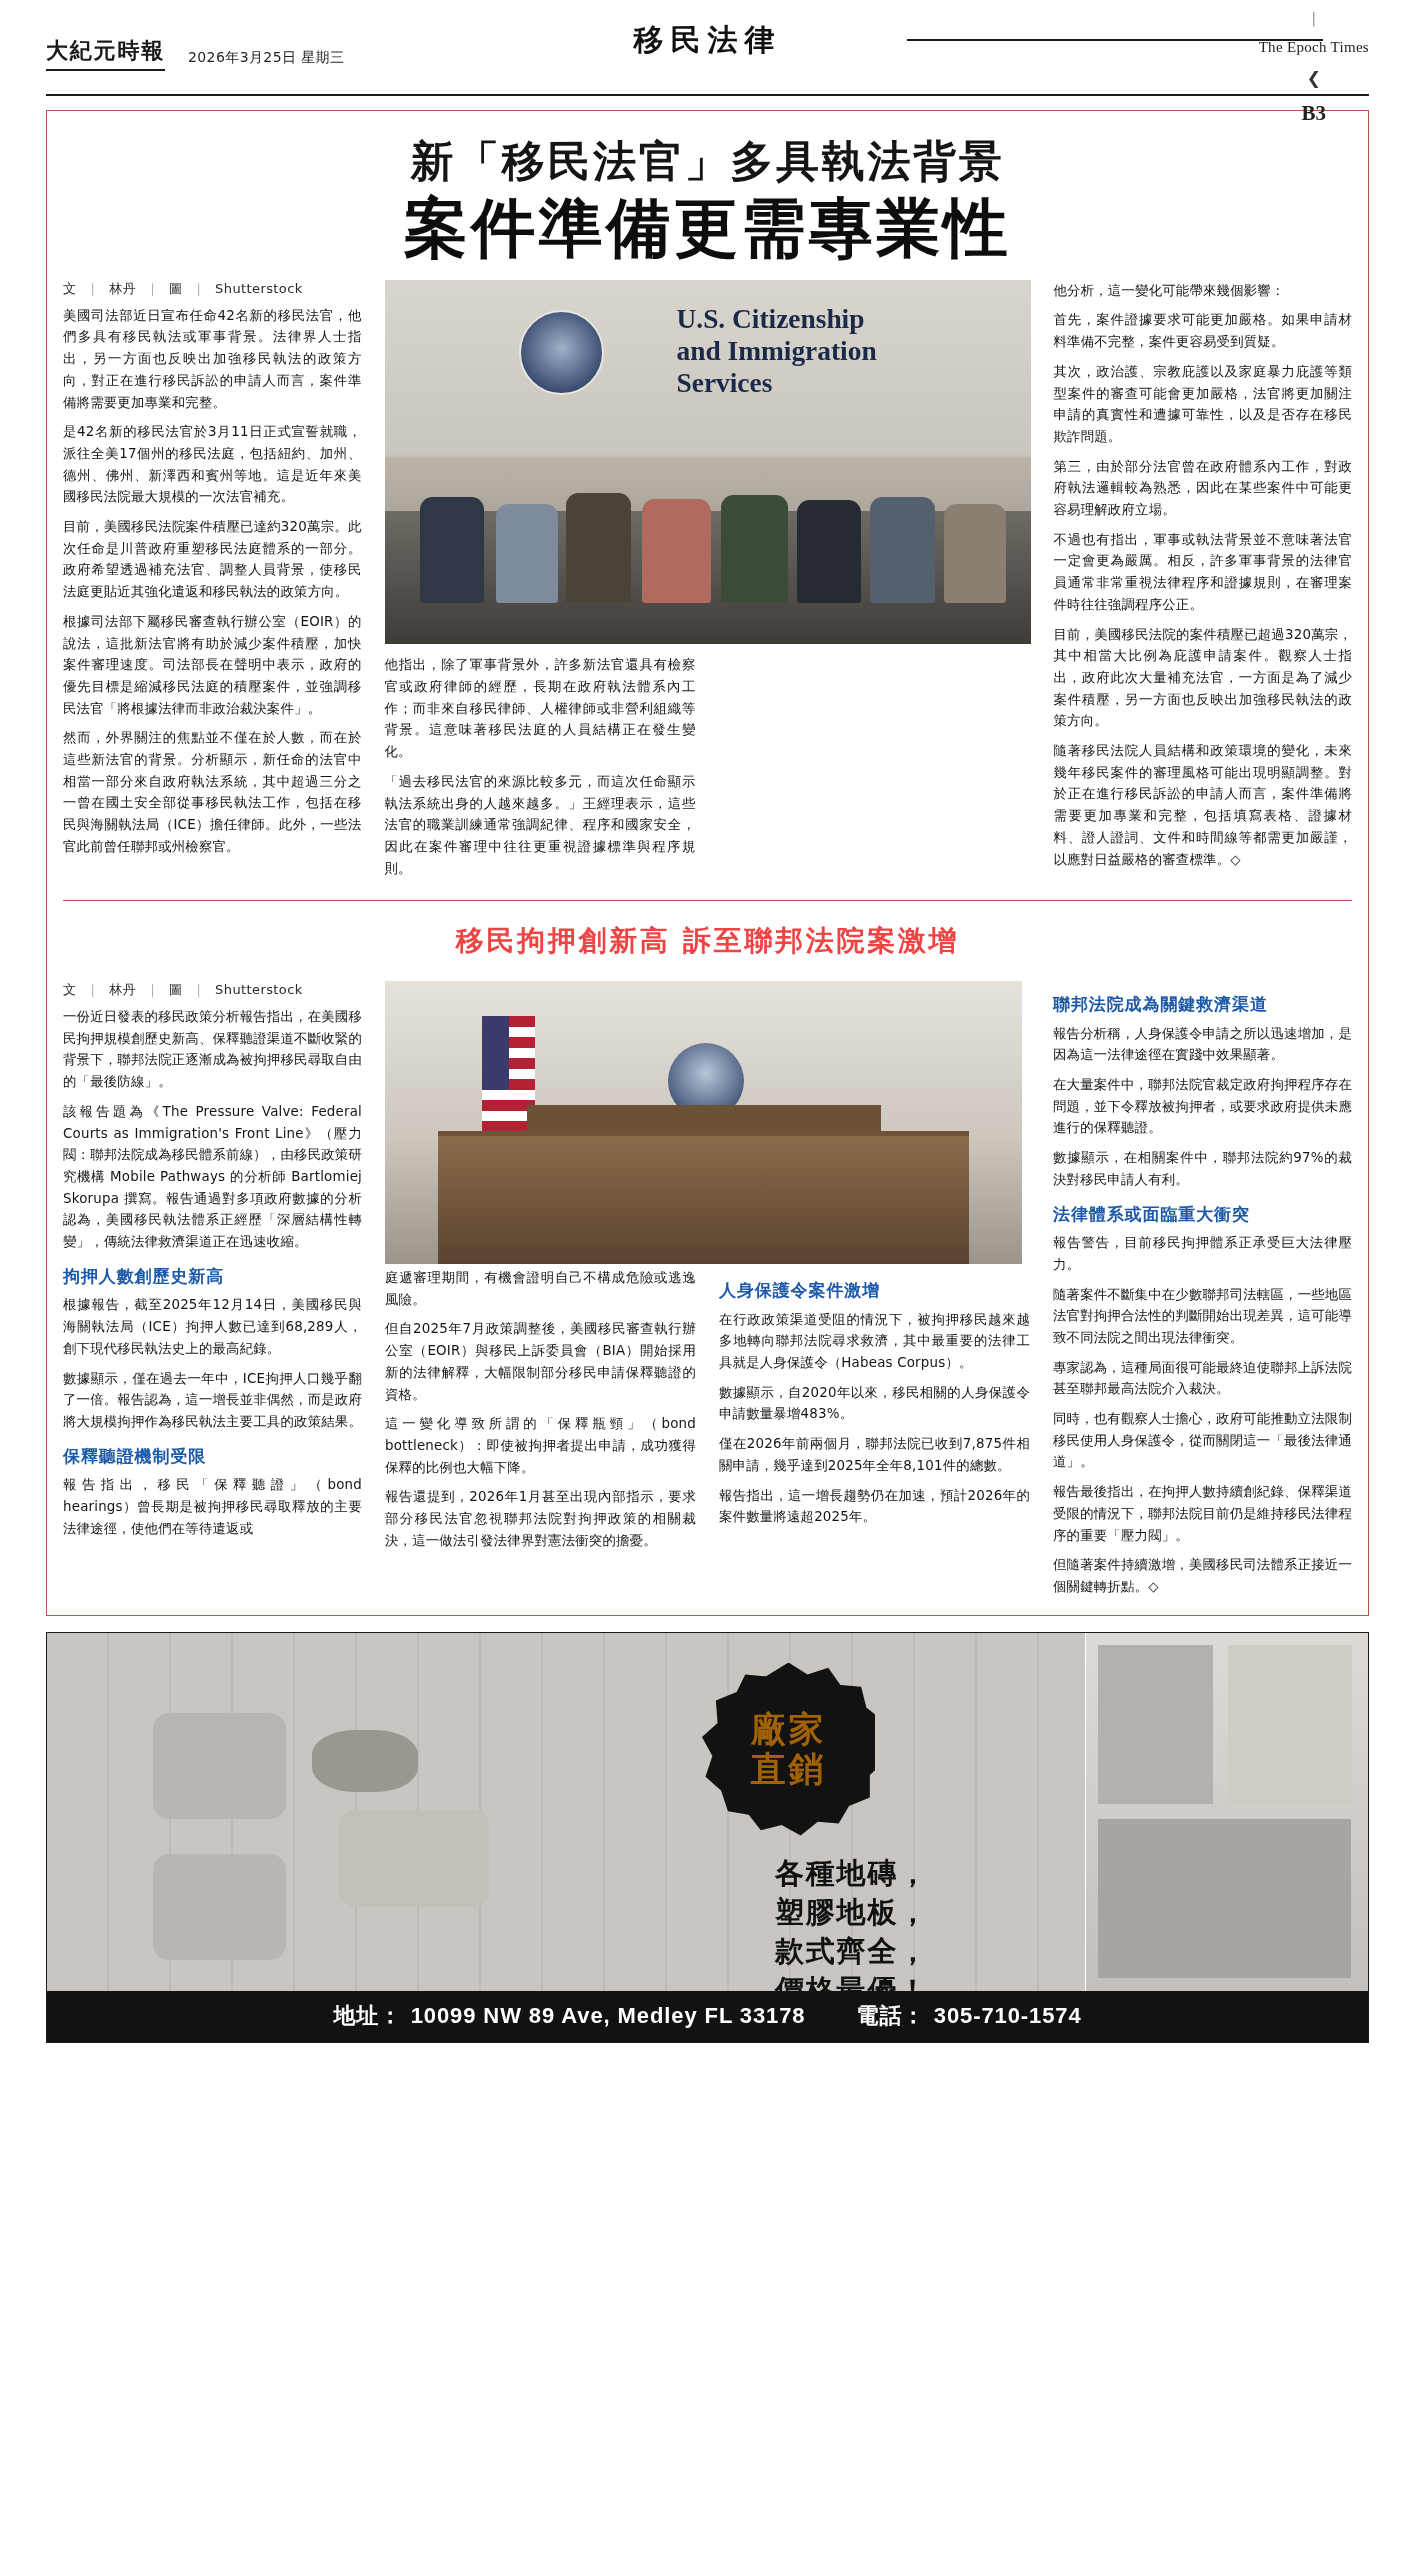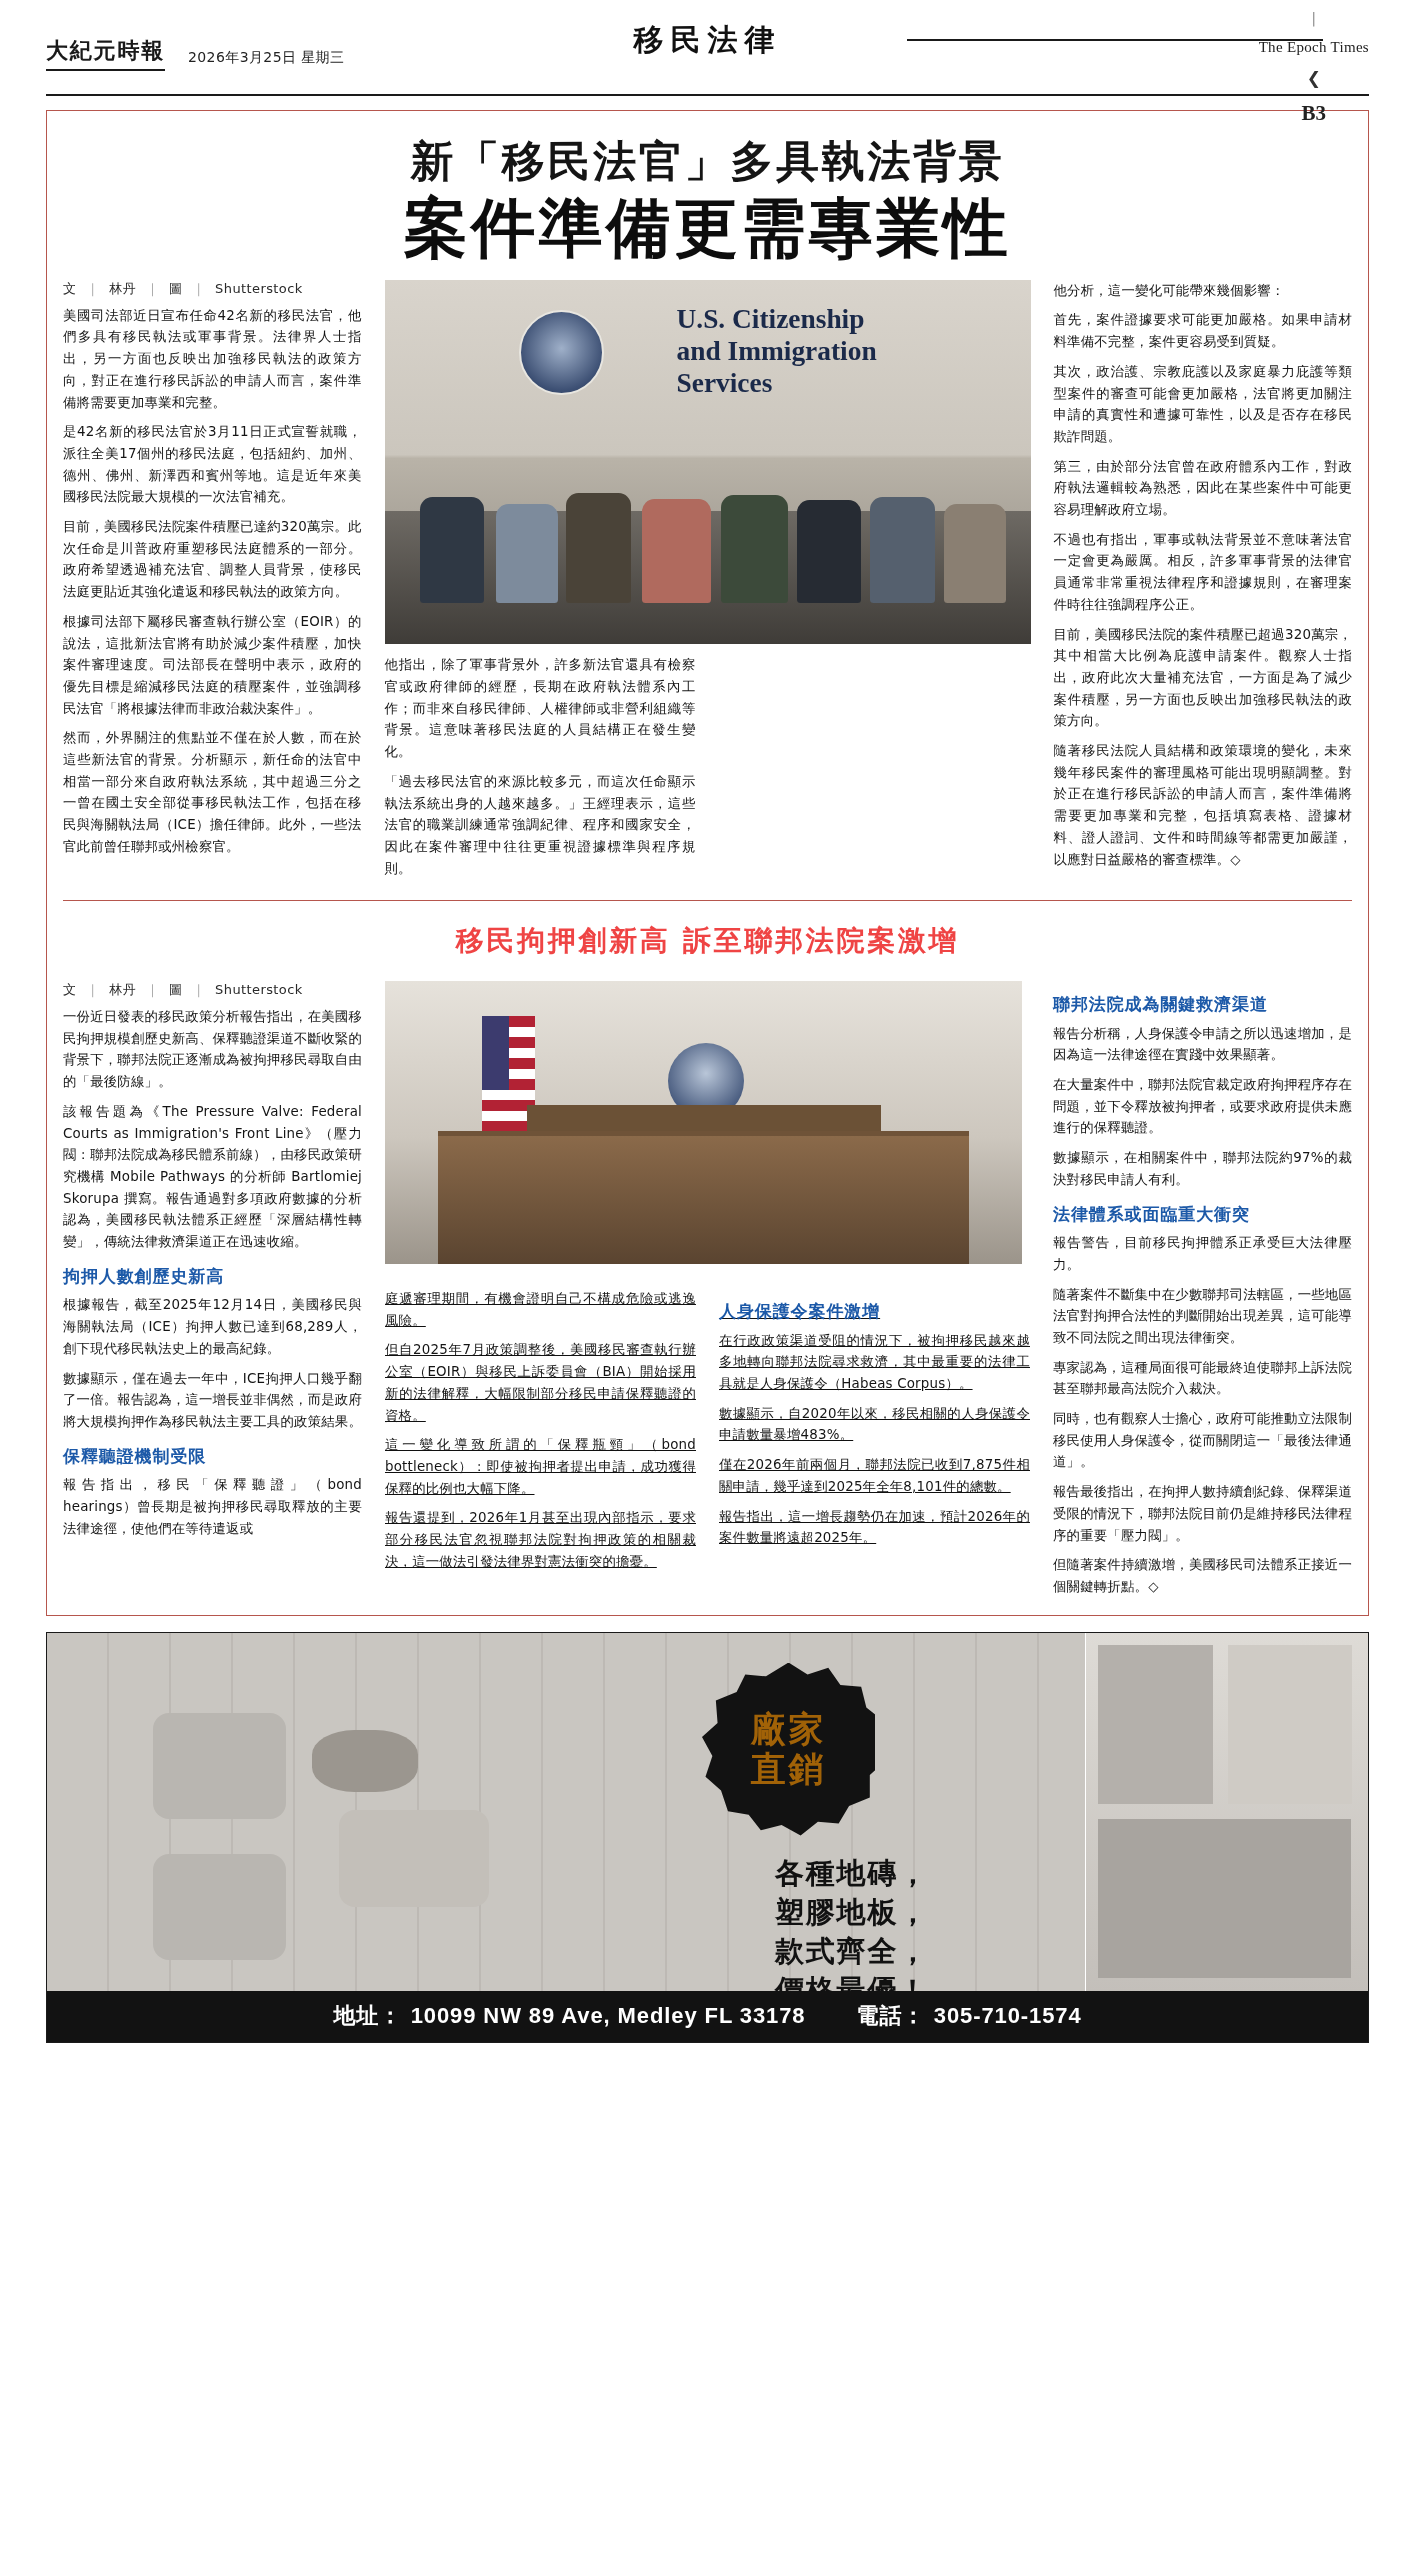--- a/index.html
+++ b/index.html
@@ -258,21 +258,21 @@
 
         <div class="photo-box">
           <div class="photo2">
             <div class="court-wall"></div>
             <div class="flag"></div>
             <div class="court-seal"></div>
             <div class="court-bench"></div>
             <div style="position:absolute;left:142px;bottom:133px;width:354px;height:26.5px;background:#6b5136;"></div>
           </div>
 
-          <div style="display:flex; gap:23px; margin-top:24px;text-decoration:underline;">
+          <div style="display:flex; gap:23px; margin-top:3px;">
             <div class="col">
               <p>庭遞審理期間，有機會證明自己不構成危險或逃逸風險。</p>
               <p>但自2025年7月政策調整後，美國移民審查執行辦公室（EOIR）與移民上訴委員會（BIA）開始採用新的法律解釋，大幅限制部分移民申請保釋聽證的資格。</p>
               <p>這一變化導致所謂的「保釋瓶頸」（bond bottleneck）：即使被拘押者提出申請，成功獲得保釋的比例也大幅下降。</p>
               <p>報告還提到，2026年1月甚至出現內部指示，要求部分移民法官忽視聯邦法院對拘押政策的相關裁決，這一做法引發法律界對憲法衝突的擔憂。</p>
             </div>
             <div class="col">
               <div class="subhead">人身保護令案件激增</div>
               <p>在行政政策渠道受阻的情況下，被拘押移民越來越多地轉向聯邦法院尋求救濟，其中最重要的法律工具就是人身保護令（Habeas Corpus）。</p>
               <p>數據顯示，自2020年以來，移民相關的人身保護令申請數量暴增483%。</p>

